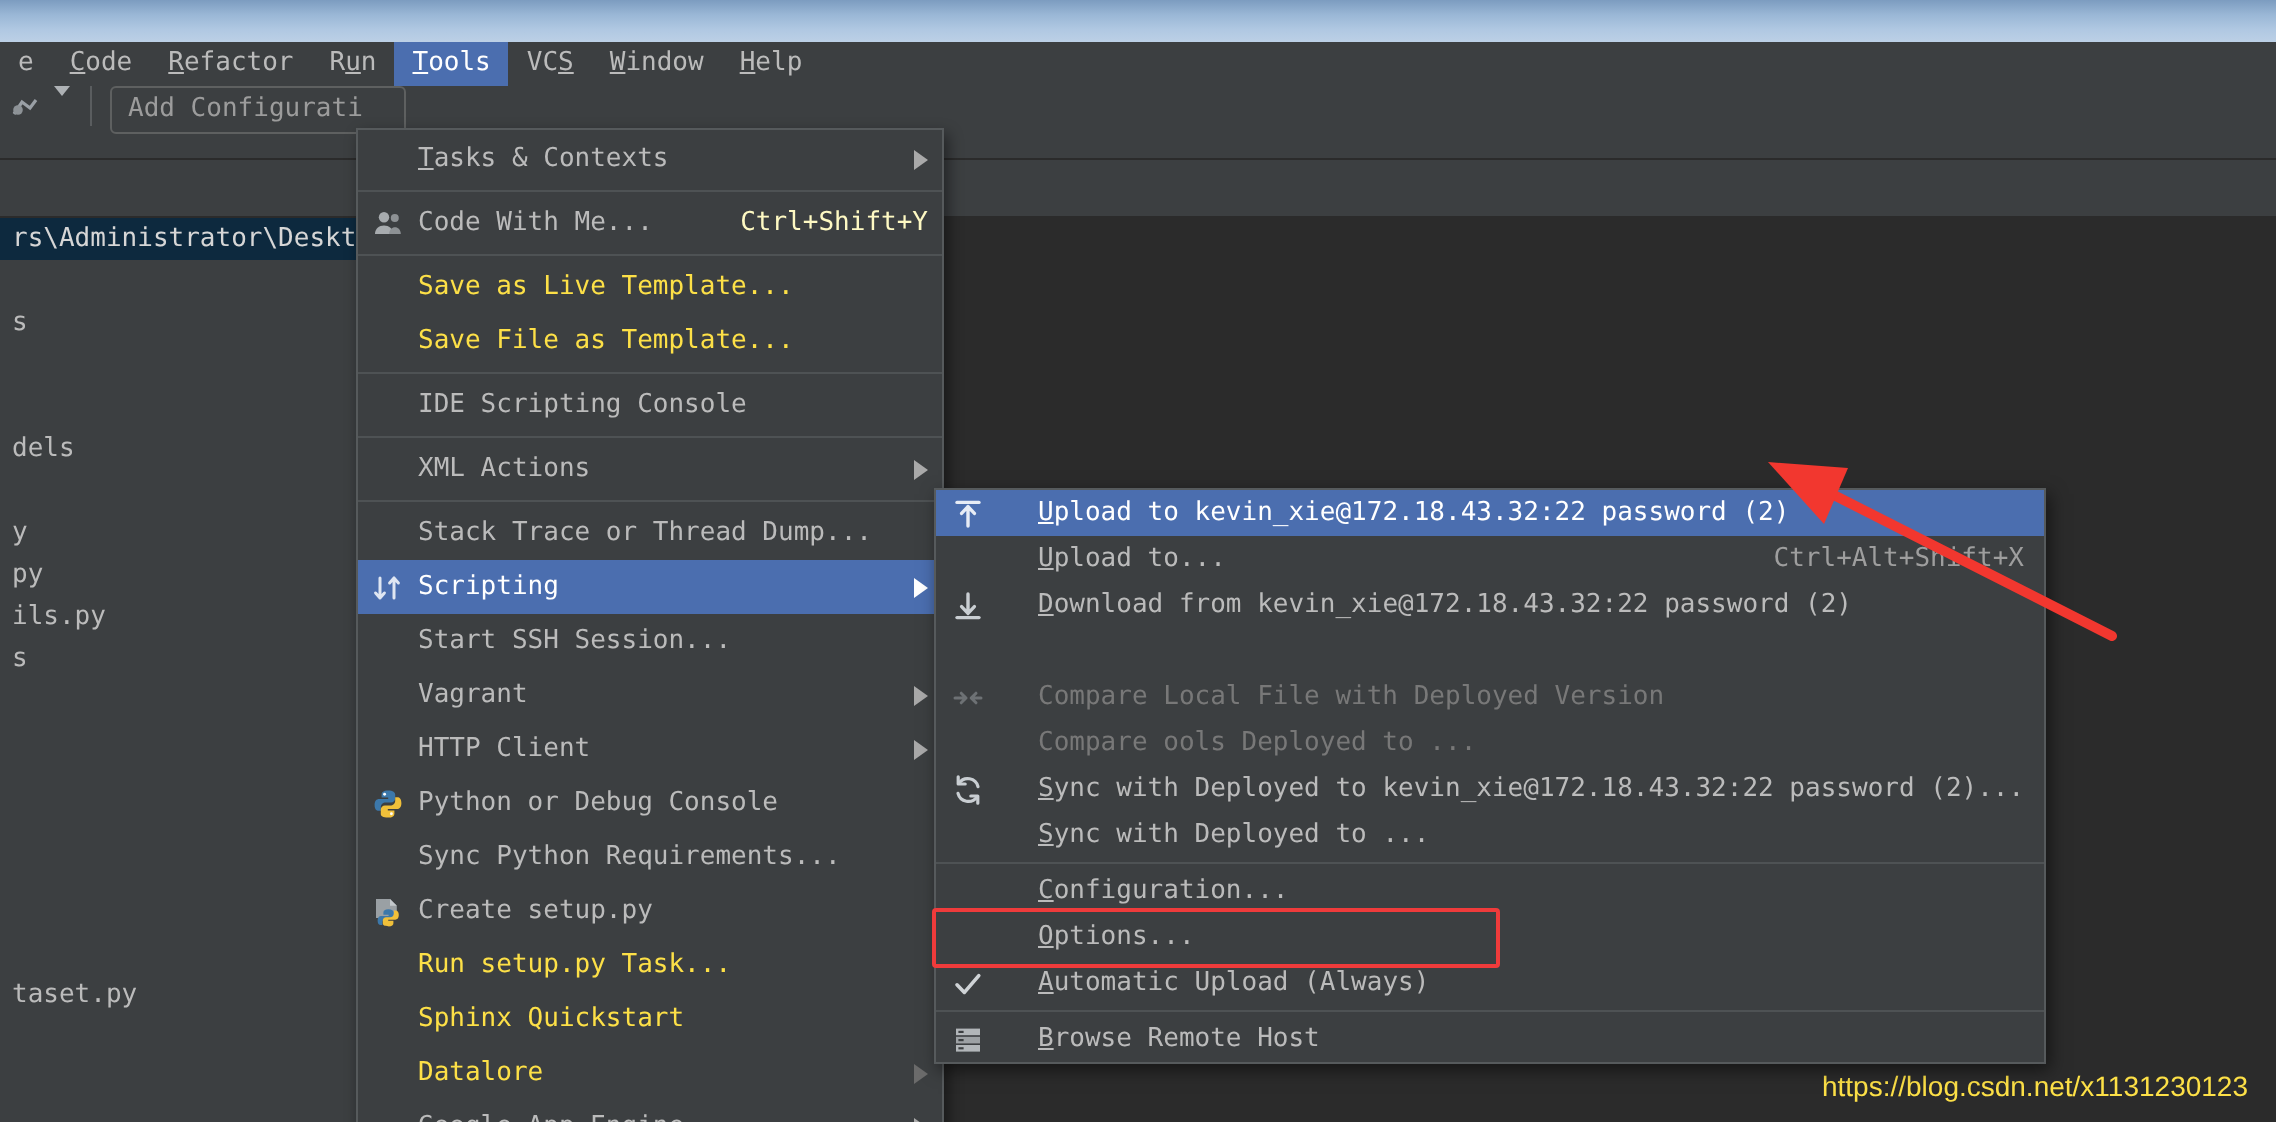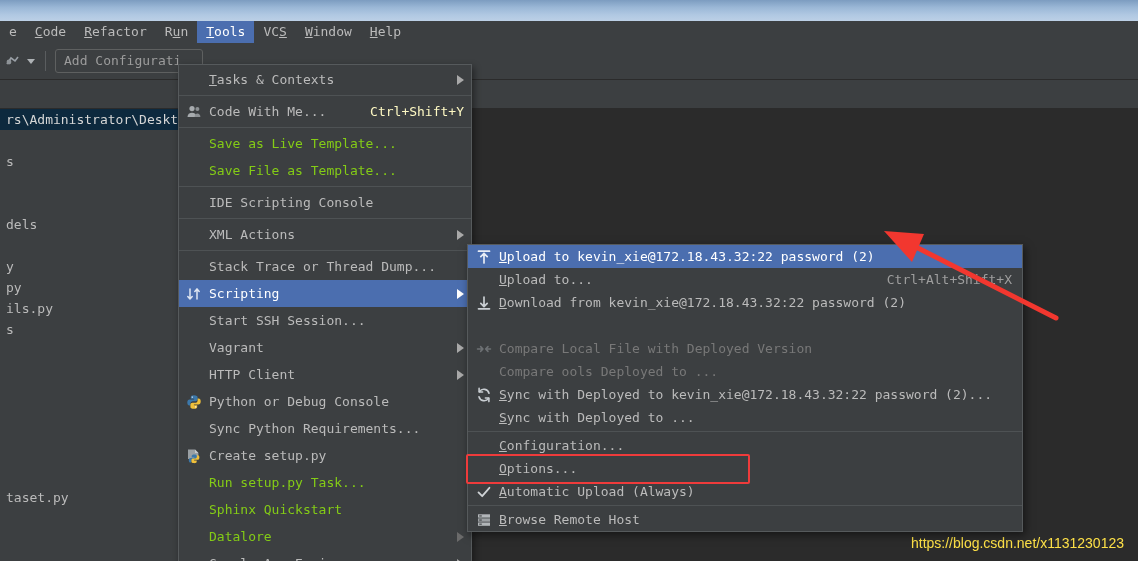--- a/index.html
+++ b/index.html
@@ -65,21 +65,21 @@
   }
 
   
   .toolbar {
     position: absolute;
     left: 0; top: 22px;
     width: 1138px; height: 36px;
     background: #3c3f41;
     border-bottom: 1px solid #2b2b2b;
     display: flex;
-    align-items: center;
+    align-items: flex-start;
   }
   .tb-icon {
     width: 22px; height: 22px;
     margin-left: 2px;
     position: relative;
   }
   .tb-caret {
     width: 0; height: 0;
     border-left: 4px solid transparent;
     border-right: 4px solid transparent;
@@ -184,21 +184,21 @@
     padding: 0 7px 0 5px;
     color: #bbbbbb;
     font-size: 13px;
     position: relative;
     white-space: nowrap;
   }
   .mrow.hl {
     background: #4b6eaf;
     color: #ffffff;
   }
-  .mrow.disabled { color: #84cc16; justify-content: space-between; }
+  .mrow.disabled { color: #fde047; justify-content: space-between; }
   .mrow .ic {
     width: 20px; min-width: 20px;
     height: 16px;
     margin-right: 5px;
     display: flex;
     align-items: center;
     justify-content: center;
   }
   .mrow .lbl { flex: 1; overflow: hidden; text-overflow: clip; }
   .mrow .accel {
@@ -241,21 +241,21 @@
     font-size: 13px;
     white-space: nowrap;
   }
   .srow.hl { background: #4b6eaf; color: #ffffff; }
   .srow.disabled { color: #787878; }
   .srow .ic {
     width: 22px; min-width: 22px; height: 16px;
     margin-right: 4px;
     display: flex; align-items: center; justify-content: center;
   }
-  .srow .lbl { flex: 1; }
+  .srow .lbl { flex: 1; margin-left: 20px; }
   .srow .accel { color: #9e9e9e; }
   .ssep { height: 1px; background: #4e5254; margin: 2px 0; }
 
   
   .redbox {
     position: absolute;
     left: 466px; top: 454px;
     width: 280px; height: 26px;
     border: 2px solid #ef3b3b;
     border-radius: 2px;

